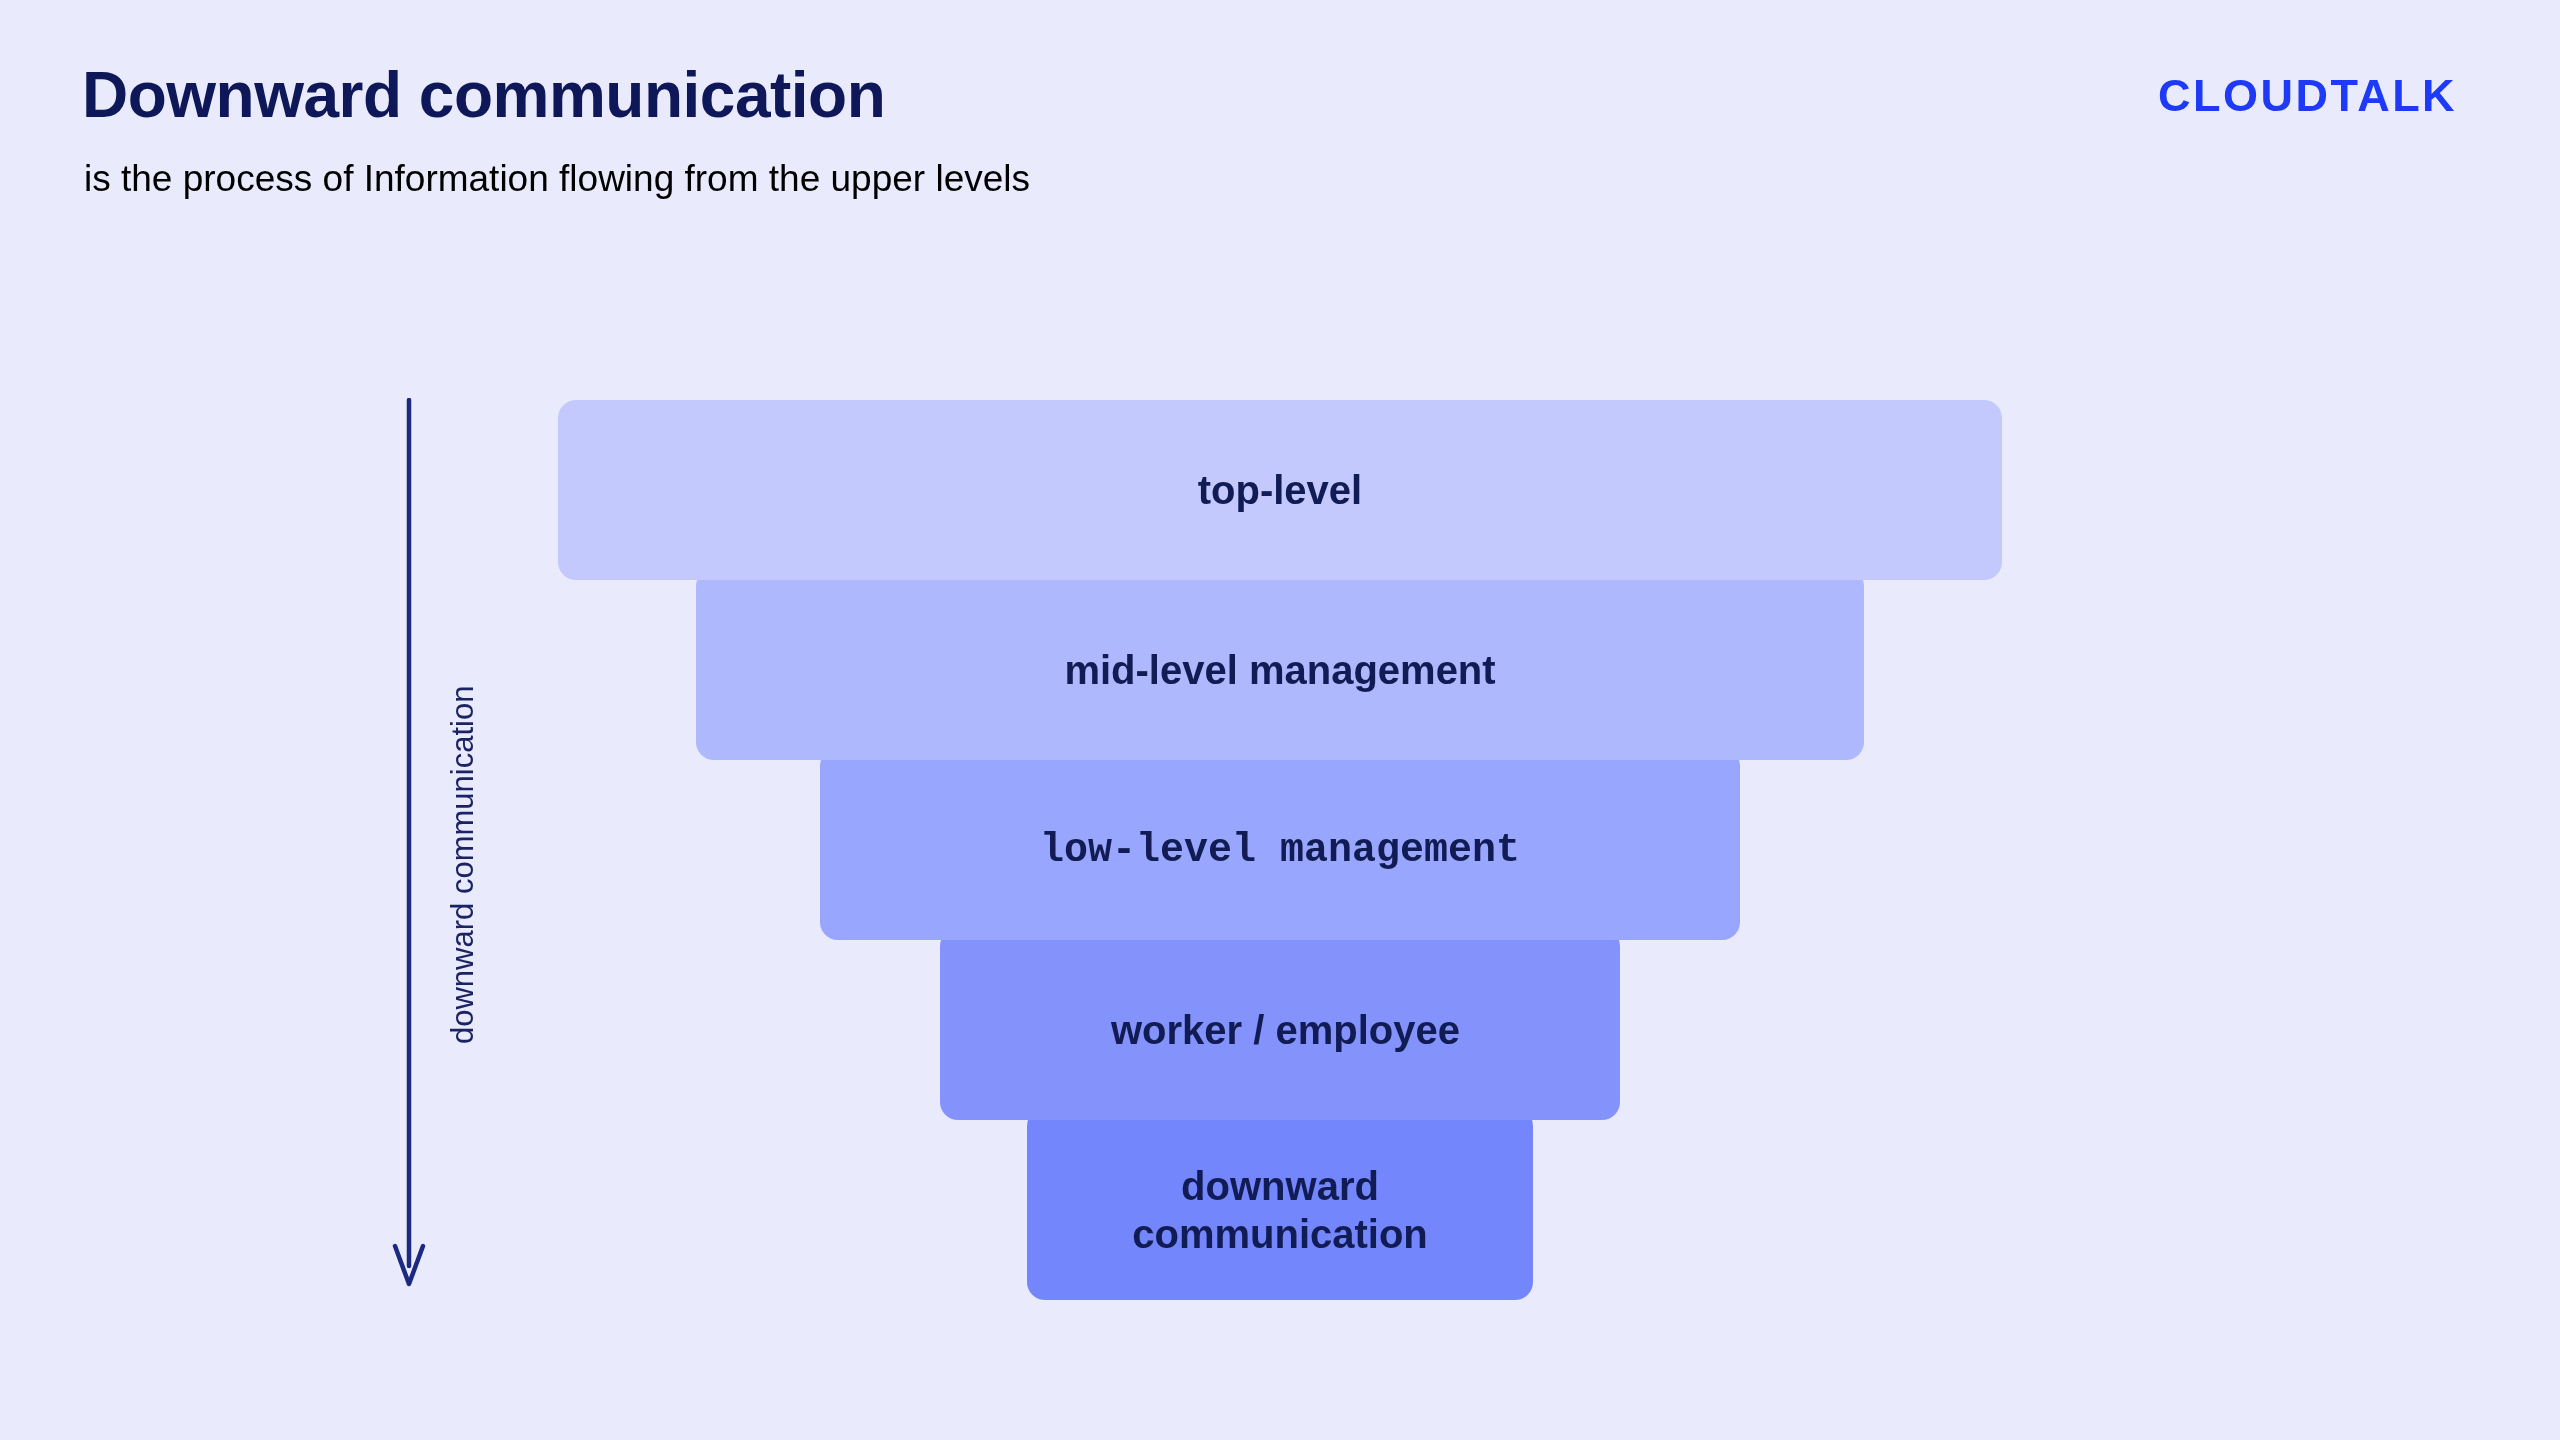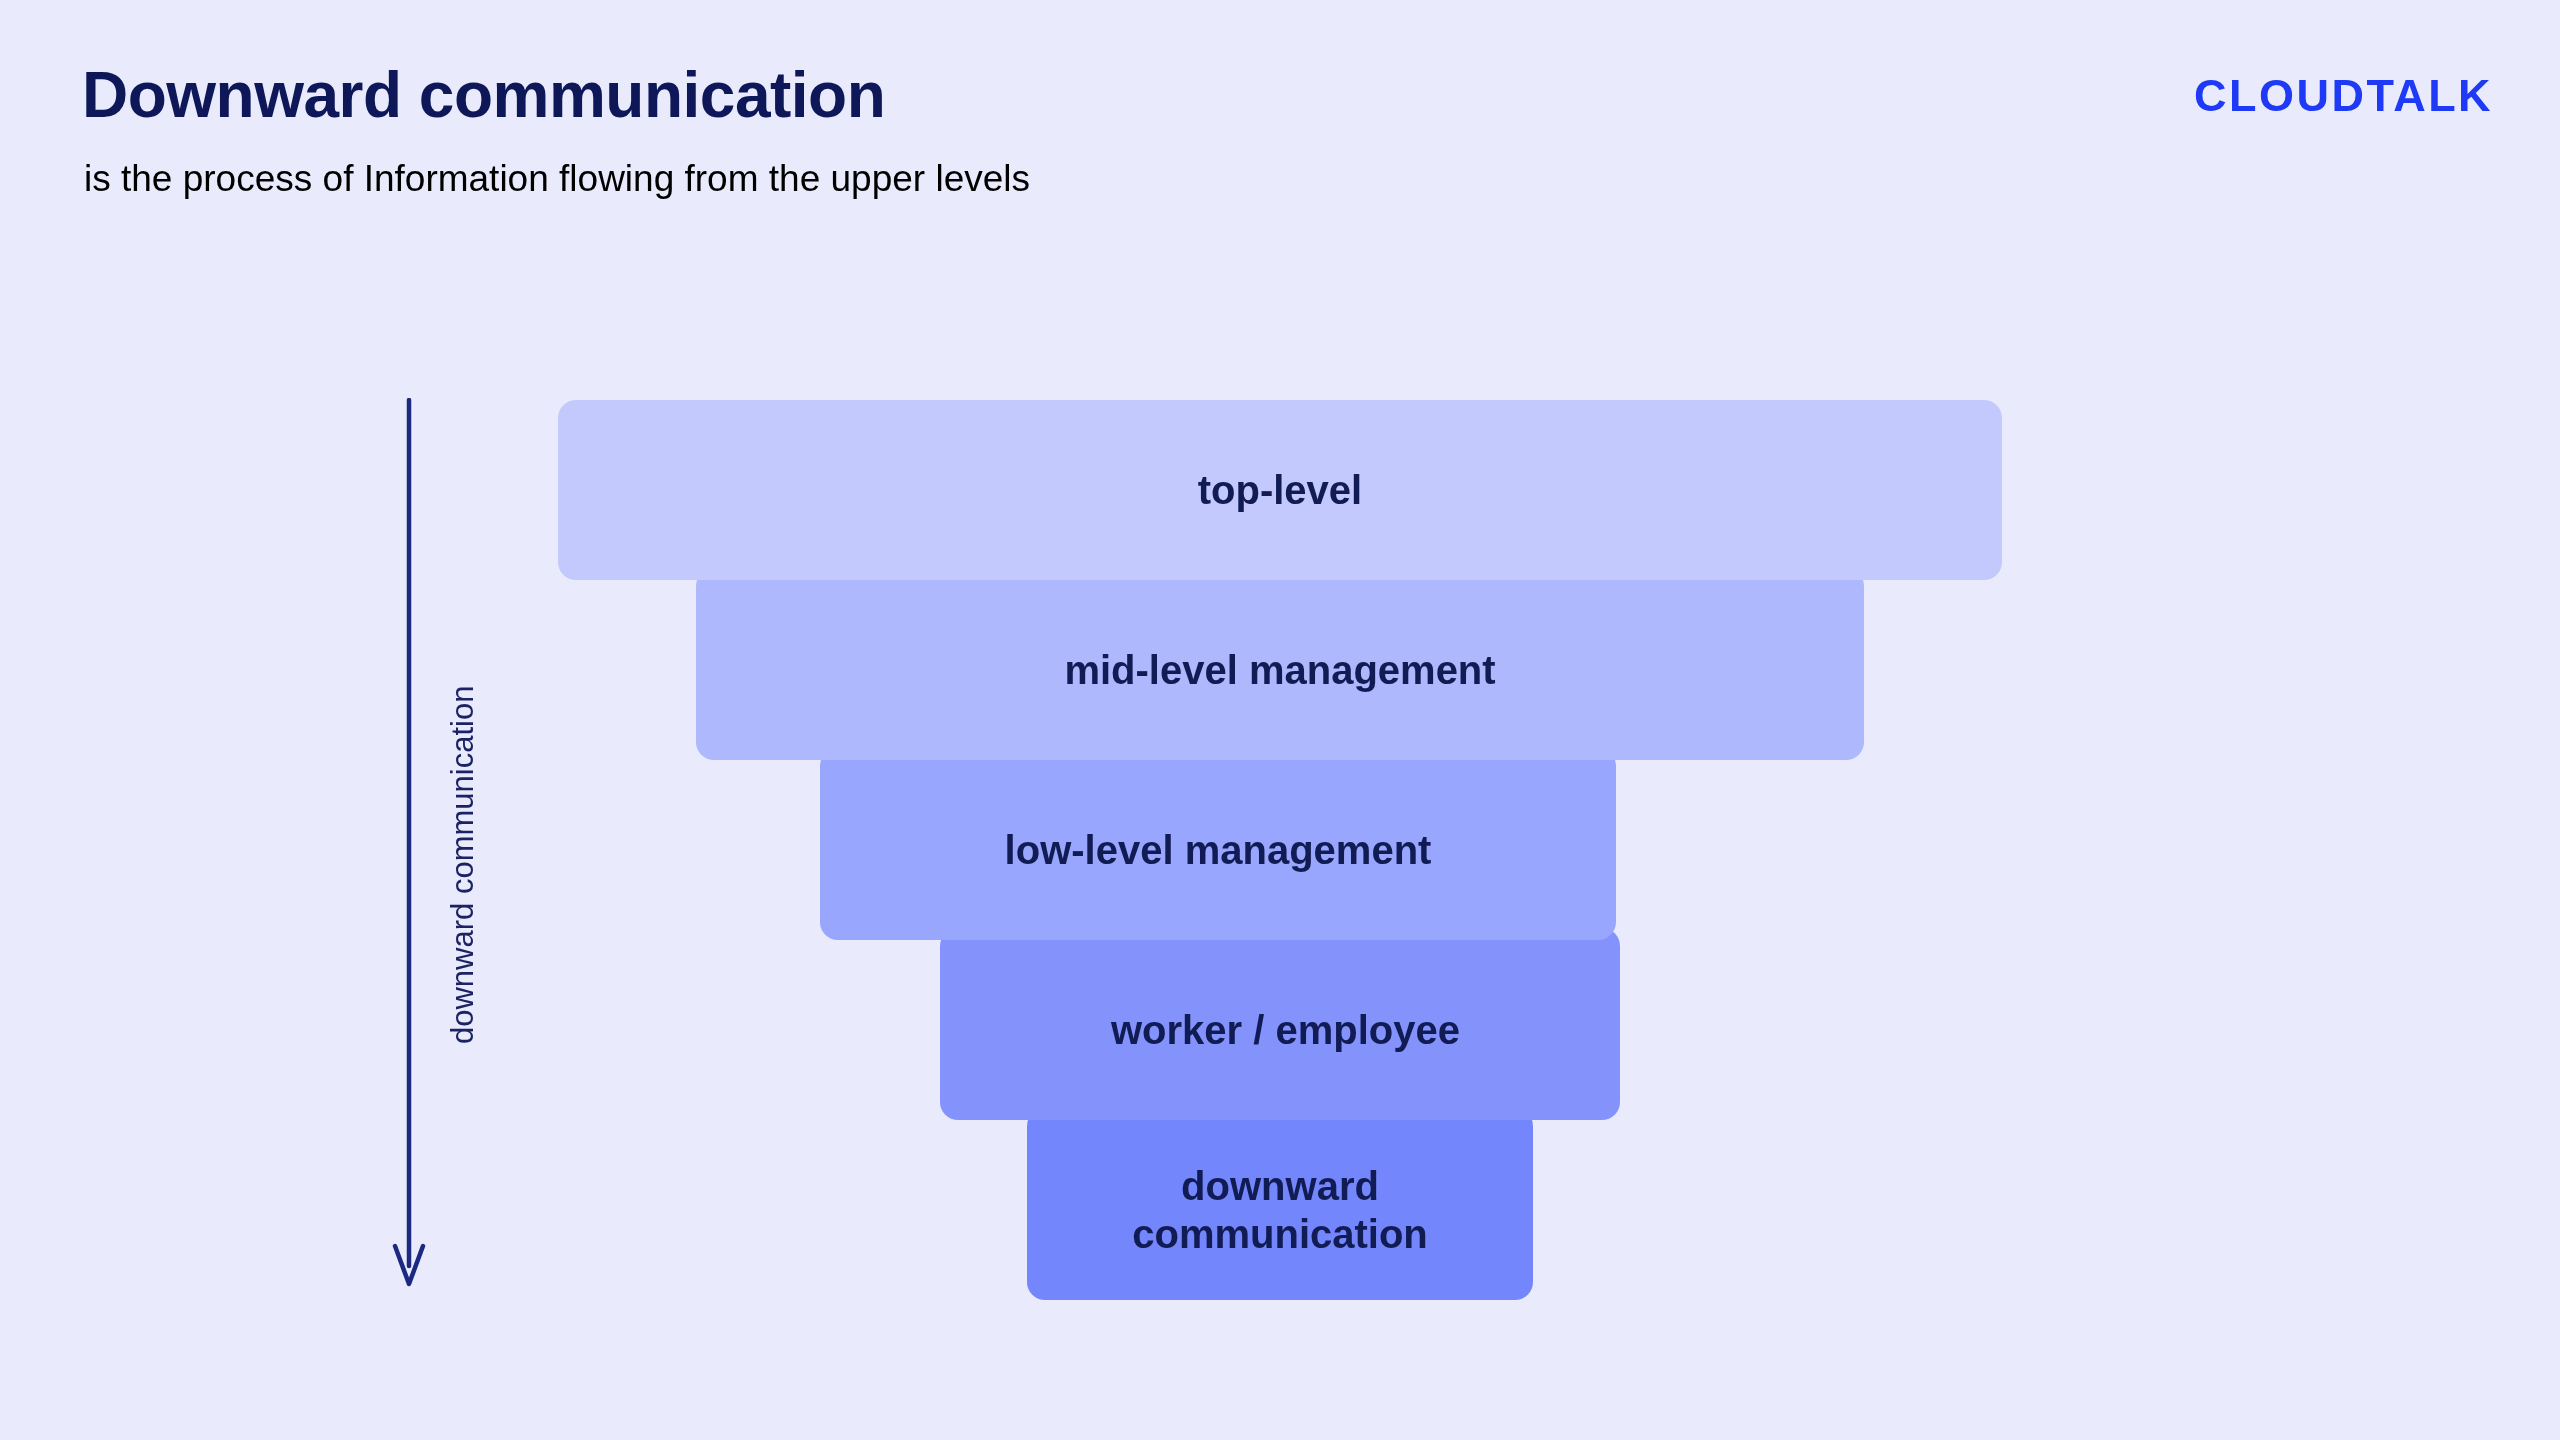--- a/index.html
+++ b/index.html
@@ -35,21 +35,20 @@
   }
 
   .logo {
     position: absolute;
     left: 2158px;
     top: 70px;
     font-size: 45px;
     font-weight: 800;
     letter-spacing: 2.5px;
     color: #1e3af6;
-    margin-left: 36px;
   }
 
   .arrow-svg {
     position: absolute;
     left: 389px;
     top: 398px;
     width: 40px;
     height: 892px;
   }
 
@@ -77,21 +76,21 @@
     align-items: center;
     justify-content: center;
     text-align: center;
     font-size: 40px;
     font-weight: 700;
     color: #111b54;
   }
   
   .level-1 { left: 558px;  top: 400px;  width: 1444px; height: 180px; z-index: 5; }
   .level-2 { left: 696px;  top: 568px;  width: 1168px; height: 192px; z-index: 4; padding-top: 12px; }
-  .level-3 { left: 820px;  top: 748px;  width: 796px;  height: 192px; z-index: 3; padding-top: 12px; }
+  .level-3 { left: 820px;  top: 748px;  width: 920px;  height: 192px; z-index: 3; padding-top: 12px; font-family: Liberation Mono, monospace; }
   .level-4 { left: 940px;  top: 928px;  width: 680px;  height: 192px; z-index: 2; padding-top: 12px; padding-left: 11px; }
   .level-5 { left: 1027px; top: 1108px; width: 506px;  height: 192px; z-index: 1;
              padding: 12px 55px 0 55px; line-height: 1.2; }
 </style>
 </head>
 <body>
 
 <div class="canvas">
 
   <div class="title">Downward communication</div>

